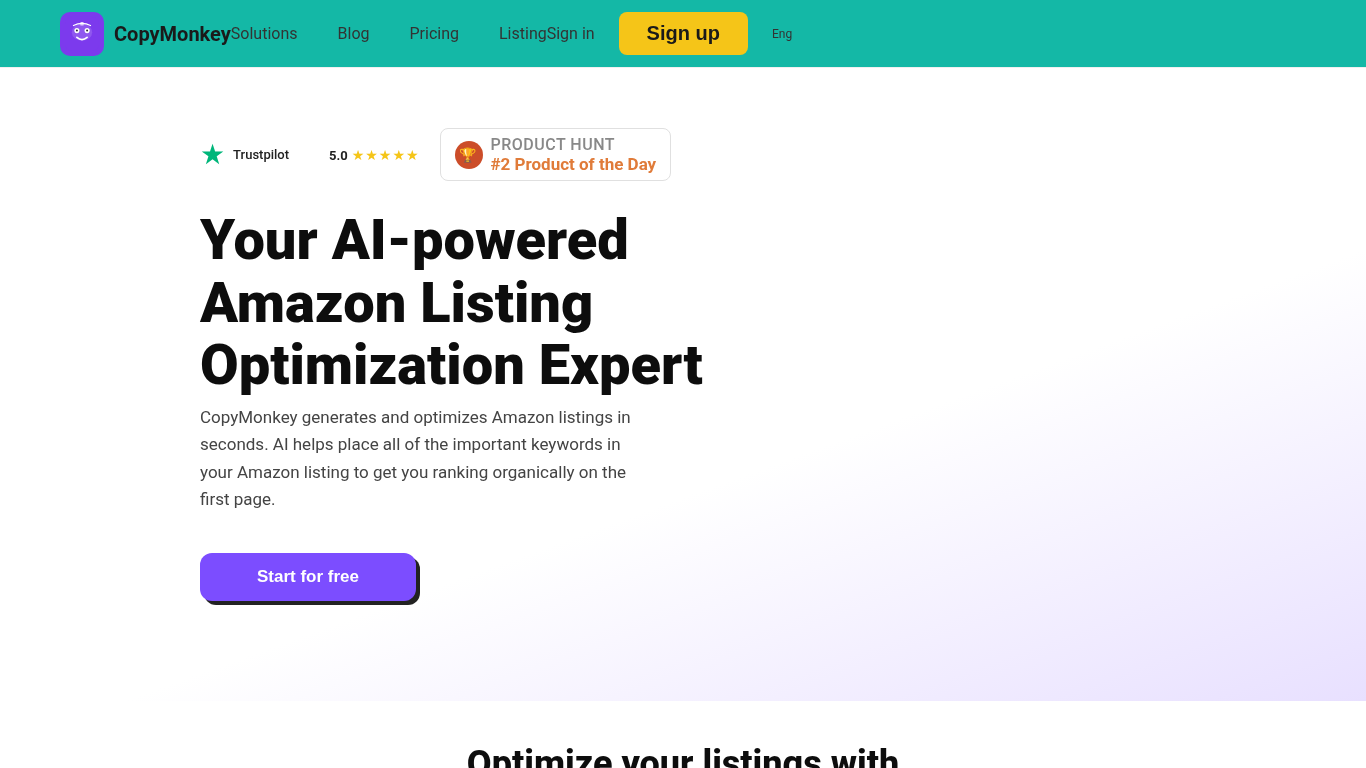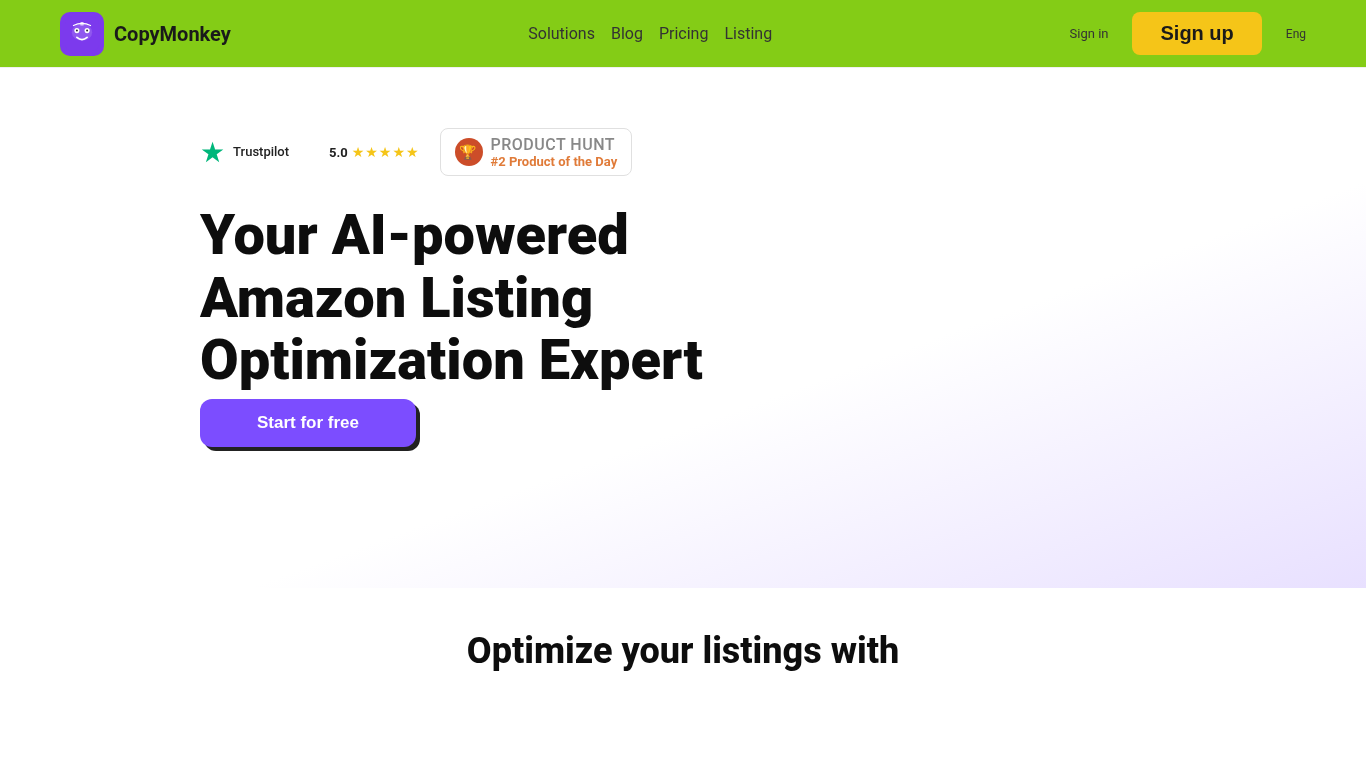--- a/index.html
+++ b/index.html
@@ -8,25 +8,25 @@
       background: #ffffff;
       width: 1366px;
       min-height: 768px;
       overflow-x: hidden;
     }
 
     
     header {
       display: flex;
       align-items: center;
-      justify-content: space-between;
+      justify-content: flex-start;
       padding: 0 60px;
       height: 68px;
       border-bottom: 1px solid #f0f0f0;
-      background: #84cc16;
+      background: #14b8a6;
       position: sticky;
       top: 0;
       z-index: 100;
     }
     .logo-area {
       display: flex;
       align-items: center;
       gap: 10px;
     }
     .logo-icon {
@@ -44,35 +44,35 @@
       height: 34px;
     }
     .logo-text {
       font-size: 20px;
       font-weight: 700;
       color: #1a1a1a;
     }
     nav {
       display: flex;
       align-items: center;
-      gap: 16px;
+      gap: 40px;
     }
     .nav-link {
       font-size: 16px;
       color: #333;
       text-decoration: none;
       cursor: pointer;
     }
     .header-right {
       display: flex;
       align-items: center;
       gap: 24px;
     }
     .sign-in {
-      font-size: 13px;
+      font-size: 16px;
       color: #333;
       cursor: pointer;
     }
     .sign-up-btn {
       background: #f5c518;
       color: #1a1a1a;
       font-weight: 700;
       font-size: 20px;
       border: none;
       border-radius: 8px;
@@ -160,21 +160,21 @@
       flex-direction: column;
     }
     .ph-label {
       font-size: 16px;
       color: #888;
       font-weight: 500;
       text-transform: uppercase;
       letter-spacing: 0.5px;
     }
     .ph-product {
-      font-size: 13px;
+      font-size: 17px;
       color: #e07b39;
       font-weight: 700;
     }
 
     
     .headline {
       font-size: 56px;
       font-weight: 900;
       color: #0d0d0d;
       line-height: 1.12;
@@ -276,20 +276,21 @@
     <div class="ph-badge">
       <div class="ph-icon">🏆</div>
       <div class="ph-text">
         <span class="ph-label">Product Hunt</span>
         <span class="ph-product">#2 Product of the Day</span>
       </div>
     </div>
   </div>
 
   <h1 class="headline">Your AI-powered Amazon Listing Optimization Expert</h1>
+  <p class="subtext">CopyMonkey generates and optimizes Amazon listings in seconds. AI helps place all of the important keywords in your Amazon listing to get you ranking organically on the first page.</p>
 
   <div class="cta-row">
     <button class="start-free-btn">Start for free</button>
   </div>
 </section>
 
 <section class="optimize-section">
   <h2 class="optimize-title">
     <span>Optimize your listings with</span>
 

